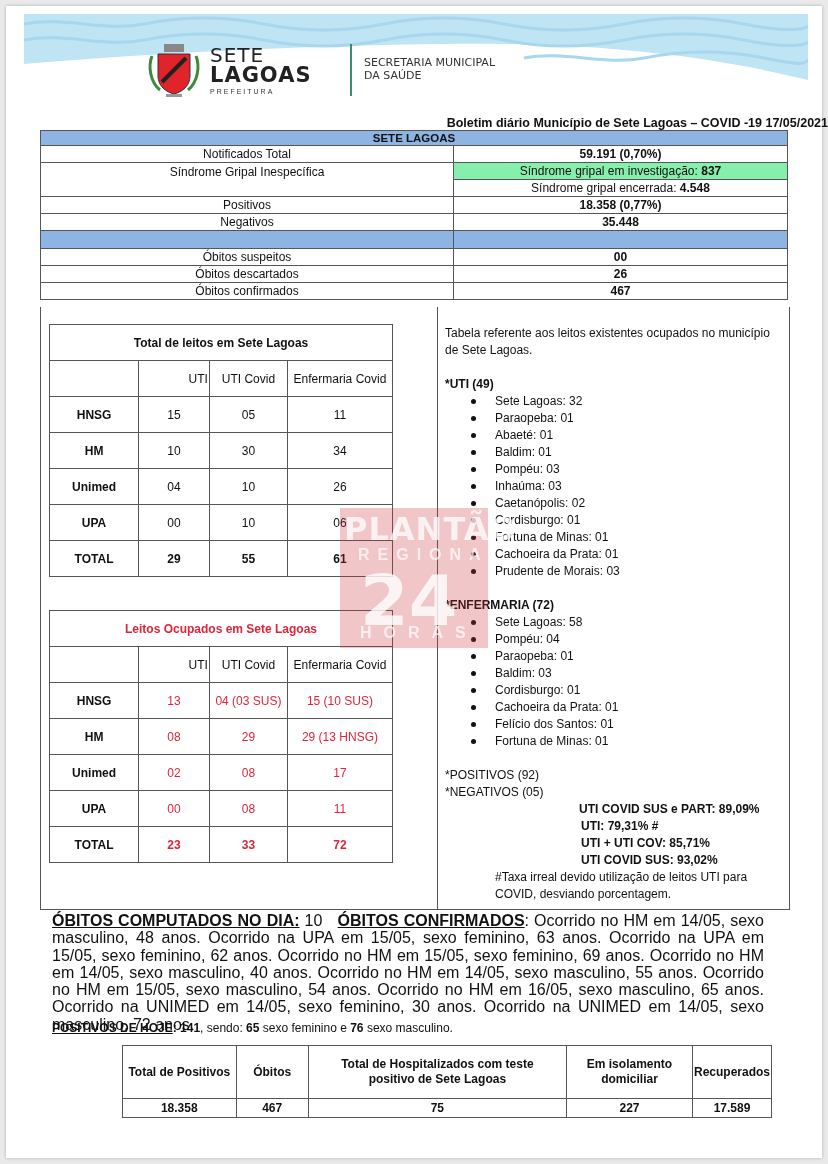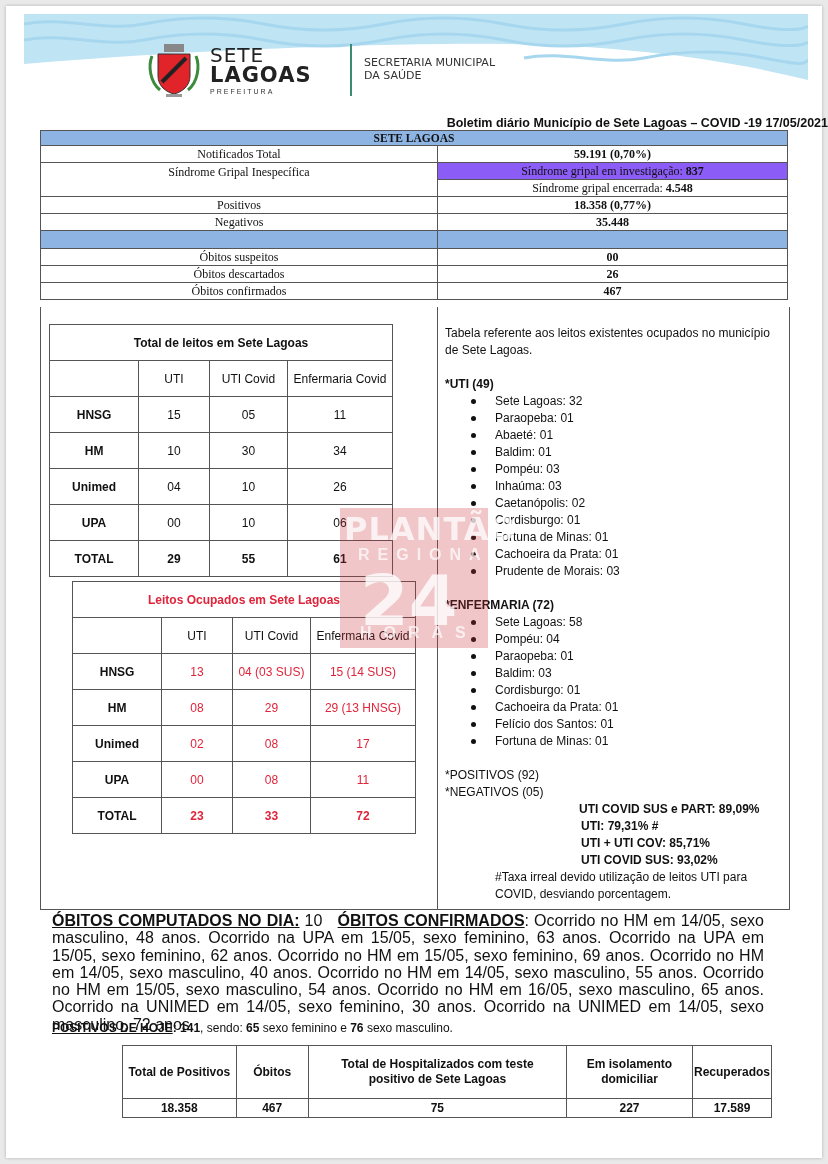--- a/index.html
+++ b/index.html
@@ -11,37 +11,37 @@
   .brand{margin-left:8px;line-height:1;}
   .brand .l1,.brand .l2{font-family:"DejaVu Sans",sans-serif;font-weight:bold;color:#222;letter-spacing:1px;}
   .brand .l1{font-size:20px;font-weight:normal;}
   .brand .l2{font-size:21px;}
   .brand .l3{font-size:7px;letter-spacing:2px;color:#333;margin-top:2px;}
   .vsep{position:absolute;left:344px;top:38px;width:2px;height:52px;background:#3b8c73;}
   .secr{position:absolute;left:358px;top:50px;font-size:11px;color:#333;line-height:13px;font-family:"DejaVu Sans",sans-serif;}
   .title{position:absolute;left:0;width:828px;top:116px;text-align:right;font-size:12.5px;font-weight:bold;}
   table{border-collapse:collapse;}
   .main{position:absolute;left:40px;top:130px;width:748px;font-size:12px;}
-  .main td{border:1px solid #555;height:16px;padding:0 4px;text-align:center;font-family:Liberation Serif, serif;}
+  .main td{border:1px solid #555;height:16px;padding:0 12px;text-align:center;}
   .main .hdr td{background:#8db4e2;font-weight:bold;height:14px;font-size:11.5px;}
   .main .band td{background:#8db4e2;height:17px;}
   .main .bold{font-weight:bold;}
   .main .l{width:388px;}
-  .main .shade{background:#8b5cf6;}
+  .main .shade{background:#86efac;}
   .lower{position:absolute;left:40px;top:307px;width:748px;height:602px;border:1px solid #555;border-top:none;}
   .lower .split{position:absolute;left:396px;top:0;width:1px;height:602px;background:#555;}
   .btab{position:absolute;left:8px;width:344px;font-size:12px;}
   .btab td{border:1px solid #555;text-align:center;height:33px;}
   .btab .caption td{font-weight:bold;height:33px;}
   .btab .rowlbl{font-weight:bold;width:88px;}
-  .btab .c1{width:70px;}.btab .c2{width:77px;}.btab .c3{width:104px;}
+  .btab .c1{width:70px;text-align:right;}.btab .c2{width:77px;}.btab .c3{width:104px;}
   .red{color:#e0243a;}
   .redb{color:#e0243a;font-weight:bold;}
   .tab1{top:17px;padding-left:40px;}
-  .tab2{top:274px;margin-left:23px;}
+  .tab2{top:303px;}
   .notes{position:absolute;left:404px;top:18px;width:340px;font-size:12px;line-height:17px;}
   .notes ul{margin:0;padding:0 0 0 50px;list-style:none;}
   .notes li{position:relative;}
   .notes li:before{content:"";position:absolute;left:-24px;top:6px;width:5px;height:5px;border-radius:50%;background:#111;}
   .notes .b{font-weight:bold;}
   .pct{position:absolute;left:134px;font-weight:bold;}
   .watermark{position:absolute;left:340px;top:508px;width:148px;height:140px;background:rgba(200,50,60,.28);pointer-events:none;}
   .watermark .w1{position:absolute;left:4px;top:2px;font-size:32px;font-weight:bold;color:rgba(255,255,255,.75);letter-spacing:1px;font-family:"DejaVu Sans",sans-serif;text-align:right;}
   .watermark .w2{position:absolute;left:18px;top:38px;font-size:16px;letter-spacing:8px;color:rgba(255,255,255,.7);font-weight:bold;}
   .watermark .w3{position:absolute;left:20px;top:52px;font-size:70px;font-weight:bold;color:rgba(255,255,255,.8);font-family:"DejaVu Sans",sans-serif;}
@@ -187,21 +187,21 @@
     <tr>
       <td class="rowlbl"></td>
       <td class="c1">UTI</td>
       <td class="c2">UTI Covid</td>
       <td class="c3">Enfermaria Covid</td>
     </tr>
     <tr>
           <td class="rowlbl">HNSG</td>
           <td class="red">13</td>
           <td class="red">04 (03 SUS)</td>
-          <td class="red">15 (14 SUS)</td>
+          <td class="red">15 (10 SUS)</td>
         </tr>
     <tr>
           <td class="rowlbl">HM</td>
           <td class="red">08</td>
           <td class="red">29</td>
           <td class="red">29 (13 HNSG)</td>
         </tr>
     <tr>
           <td class="rowlbl">Unimed</td>
           <td class="red">02</td>

